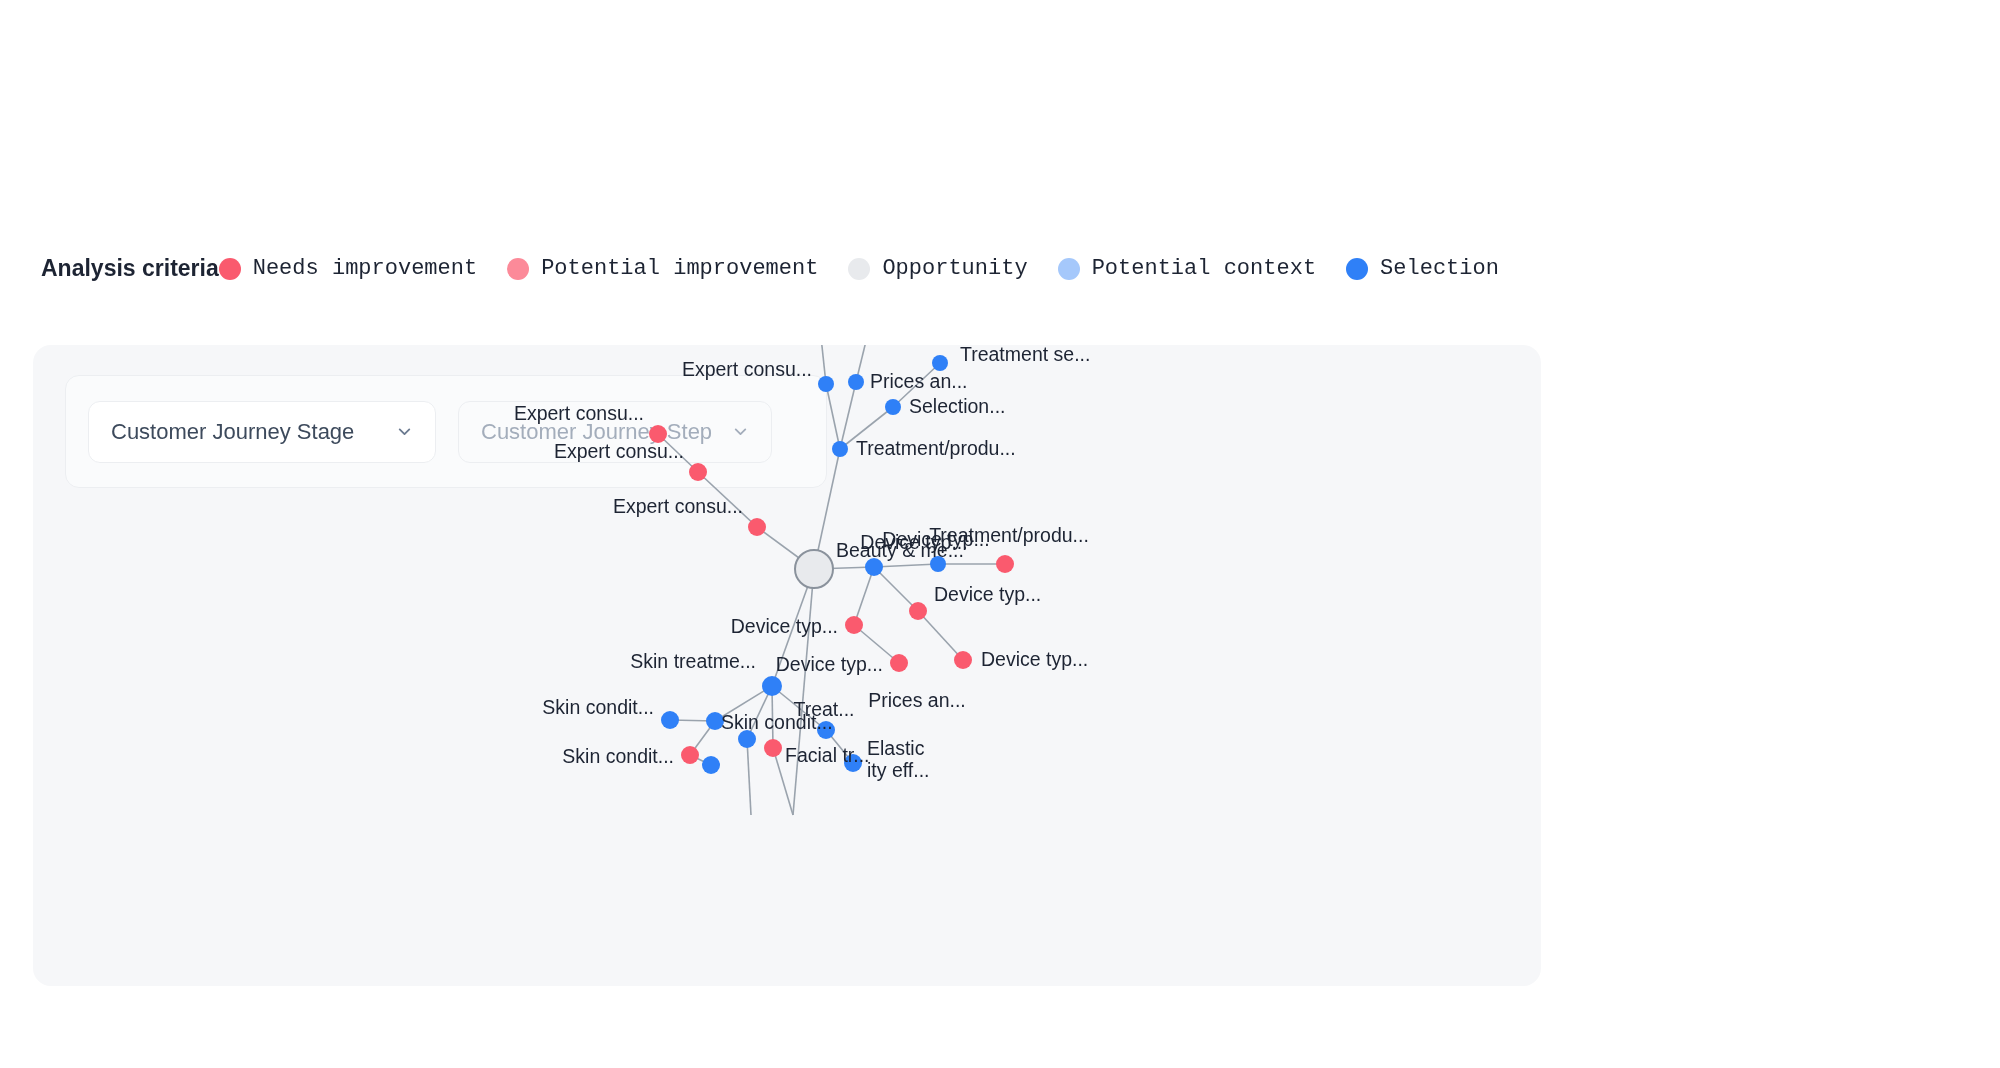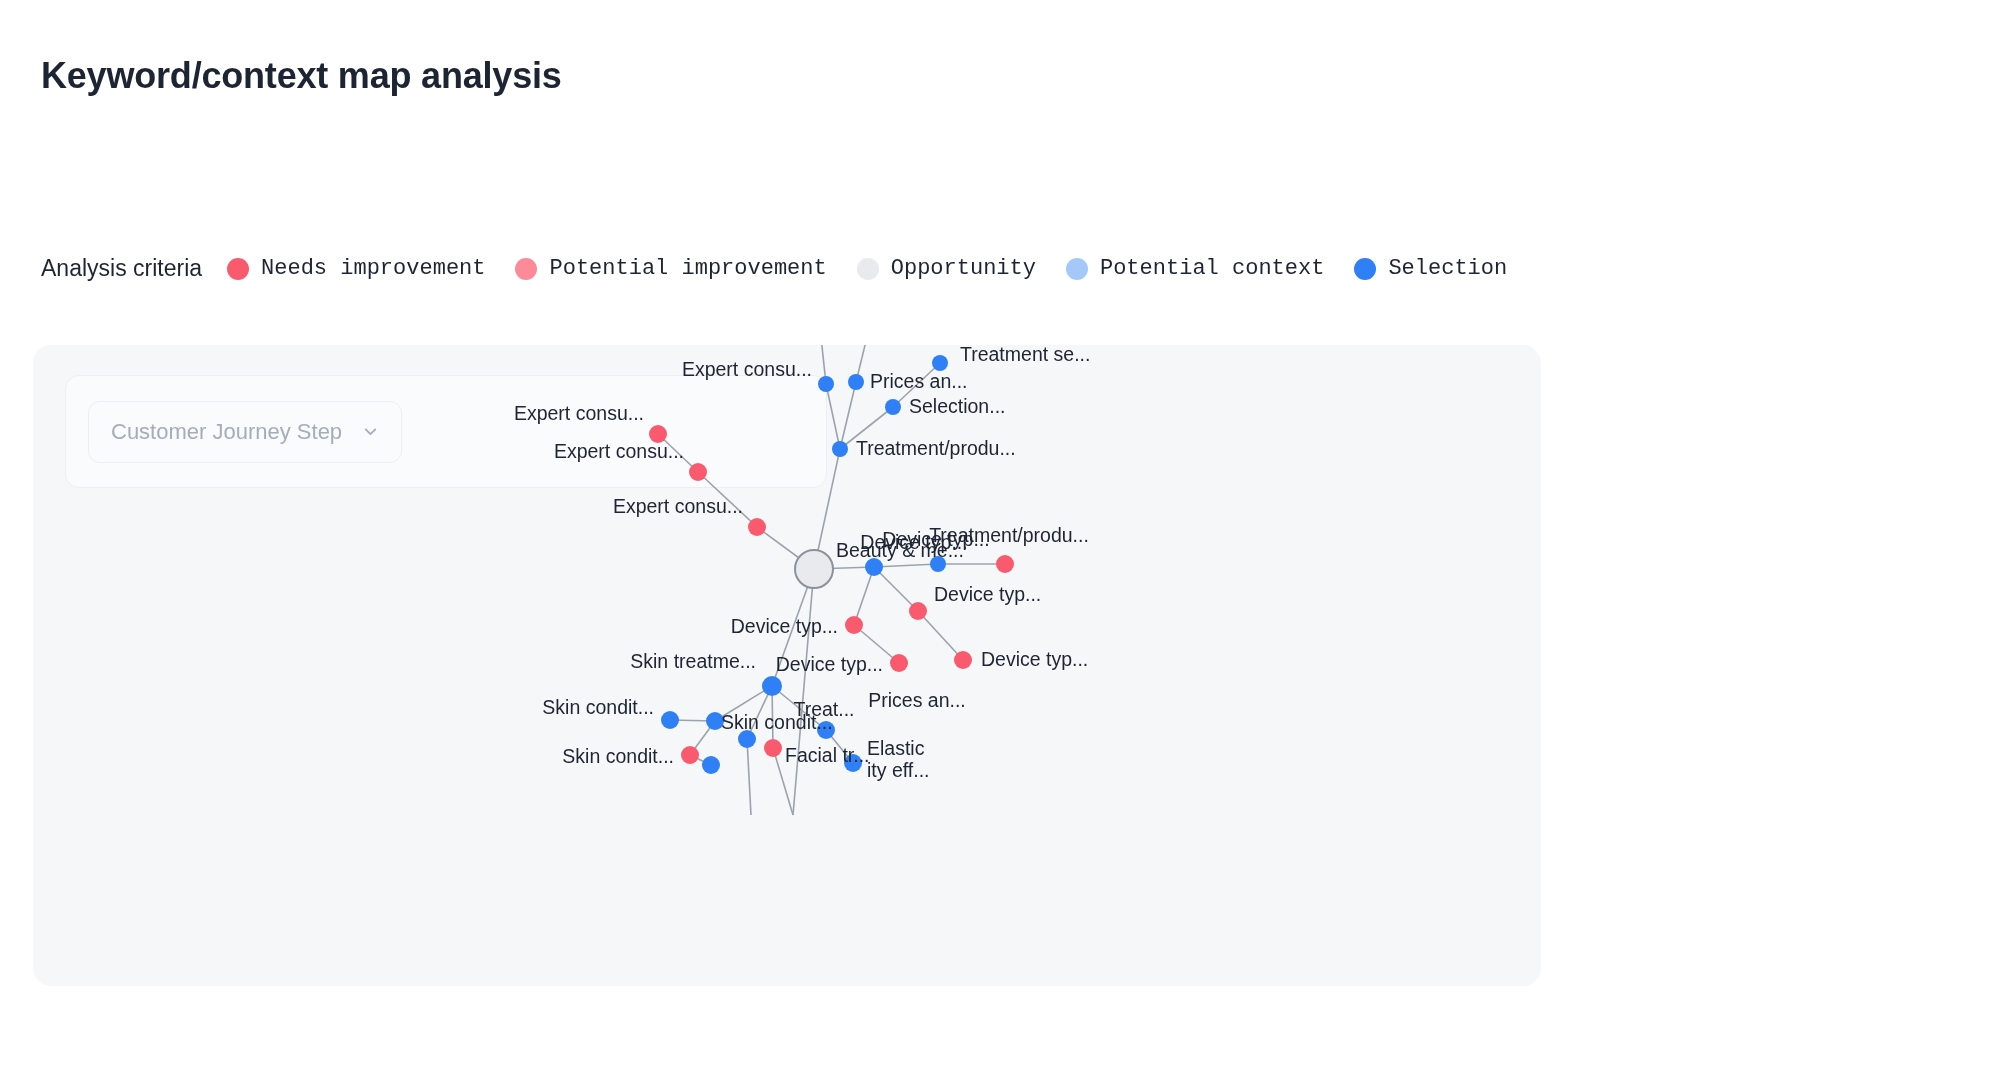--- a/index.html
+++ b/index.html
@@ -21,22 +21,22 @@
     position:absolute;left:41px;top:173px;
     font-size:25px;font-weight:bold;color:#6b7a90;
     letter-spacing:-0.1px;
   }
 
   .legend-row{
     position:absolute;left:41px;top:255px;
     display:flex;align-items:center;
   }
   .legend-title{
-    font-size:23px;font-weight:normal;color:#1d2433;
-    margin-right:25px;white-space:nowrap;
+    font-size:23px;font-weight:bold;color:#1d2433;
+    white-space:nowrap;
   }
   .legend-item{
     display:flex;align-items:center;margin-right:30px;white-space:nowrap;font-family:Liberation Mono, monospace;
   }
   .legend-dot{
     width:22px;height:22px;border-radius:50%;
     margin-right:12px;flex:none;
   }
   .legend-label{
     font-size:22px;color:#1d2433;
@@ -87,21 +87,20 @@
     font-family:"Liberation Sans", sans-serif;
     font-size:19.5px;
     fill:#1d2433;
   }
 </style>
 </head>
 <body>
 
 <div class="page">
 
-  <div class="page-title">Keyword/context map analysis</div>
 
   <div class="legend-row">
     <div class="legend-title">Analysis criteria</div>
 
     <div class="legend-item">
       <span class="legend-dot" style="background:#fa5a6e"></span>
       <span class="legend-label">Needs improvement</span>
     </div>
     <div class="legend-item">
       <span class="legend-dot" style="background:#fc8a99"></span>
@@ -117,20 +116,28 @@
     </div>
     <div class="legend-item">
       <span class="legend-dot" style="background:#2f80f7"></span>
       <span class="legend-label">Selection</span>
     </div>
   </div>
 
   <div class="graph-panel">
 
     <div class="filter-card">
+      <div class="dropdown filled">
+        <span class="dd-text">Customer Journey Stage</span>
+        <span class="chev">
+          <svg viewBox="0 0 16 16" width="17" height="17">
+              <path d="M3.5 6 L8 10.5 L12.5 6" fill="none" stroke="#6b7a90" stroke-width="1.7" stroke-linecap="round" stroke-linejoin="round"></path>
+            </svg>
+        </span>
+      </div>
       <div class="dropdown empty">
         <span class="dd-text">Customer Journey Step</span>
         <span class="chev">
           <svg viewBox="0 0 16 16" width="17" height="17">
               <path d="M3.5 6 L8 10.5 L12.5 6" fill="none" stroke="#a3adbb" stroke-width="1.7" stroke-linecap="round" stroke-linejoin="round"></path>
             </svg>
         </span>
       </div>
     </div>
 

